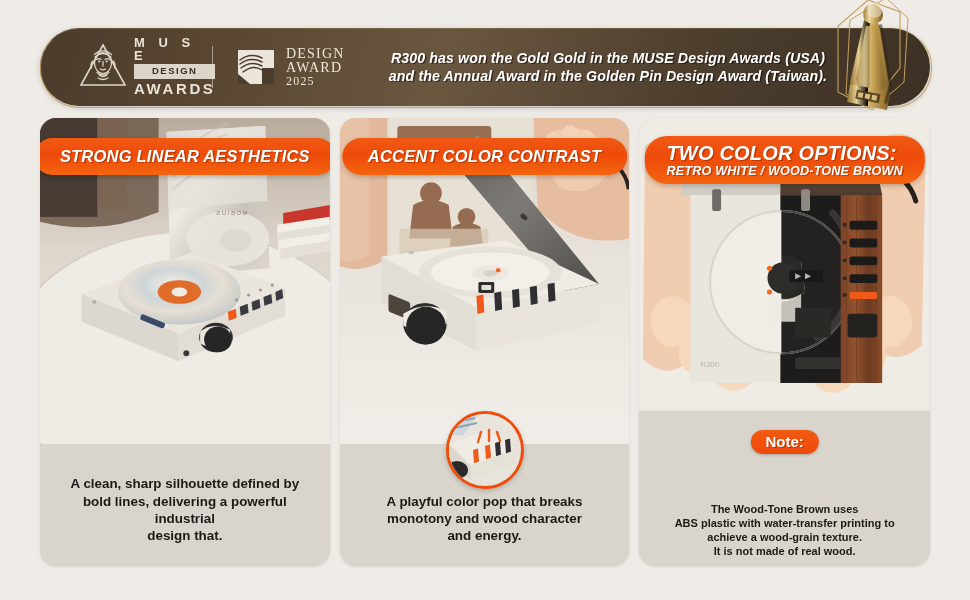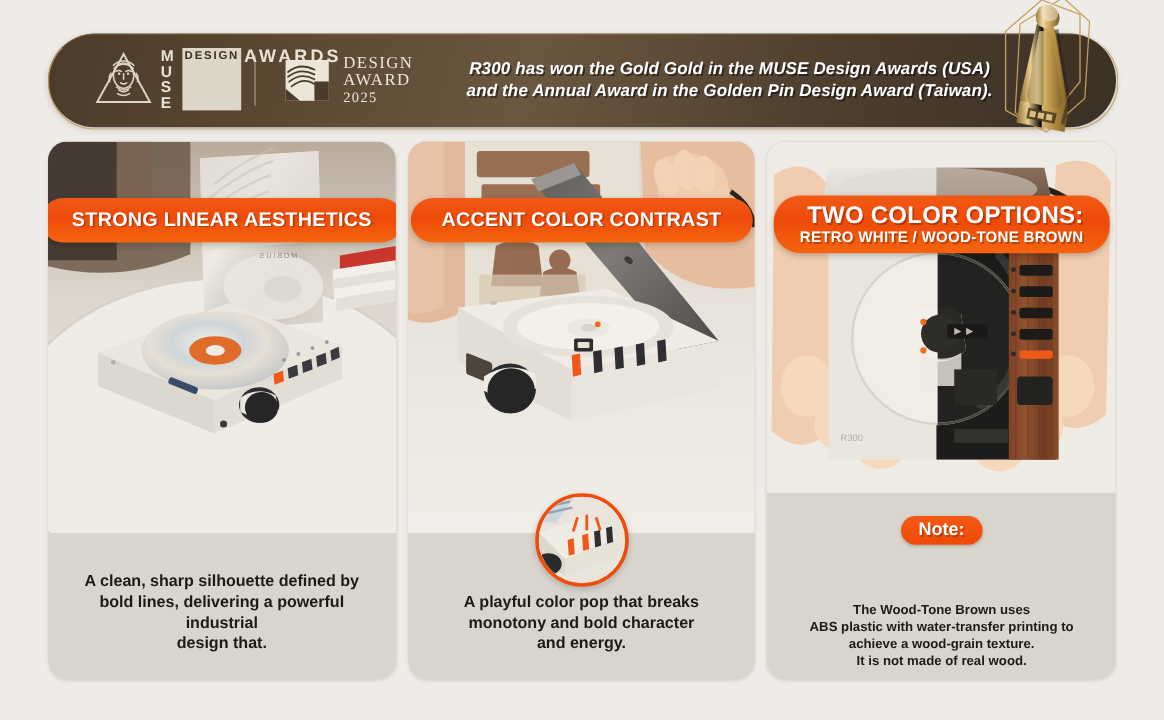--- a/index.html
+++ b/index.html
@@ -25,21 +25,21 @@
     border:1.2px solid rgba(198,160,92,.85);
     border-top-color:rgba(198,160,92,.25);
     pointer-events:none;
   }
   .banner-inner{
     position:absolute;inset:0;display:flex;align-items:center;
   }
   
   .muse-logo{position:absolute;left:38px;top:9px;width:120px;height:58px;display:flex;align-items:center;gap:6px;}
   .muse-tri{width:50px;height:50px;position:relative;flex:0 0 auto;}
-  .muse-words{display:flex;flex-direction:row;justify-content:flex-end;gap:2px;}
+  .muse-words{display:flex;flex-direction:column;justify-content:flex-end;gap:2px;}
   .muse-words .w1{
     font-size:13px;font-weight:700;letter-spacing:5px;color:#e9e3d7;line-height:1;
   }
   .muse-words .w2{
     font-size:9.5px;font-weight:700;letter-spacing:1.5px;color:#3a2f22;line-height:1.35;
     background:#ddd6c8;text-align:center;padding:1px 2px;
   }
   .muse-words .w3{
     font-size:15px;font-weight:700;letter-spacing:2.6px;color:#e9e3d7;line-height:1;
   }
@@ -74,25 +74,25 @@
     box-shadow:0 1px 3px rgba(0,0,0,.10);
   }
   .card.c3{width:294px;}
   .photo{position:absolute;left:0;top:0;width:100%;height:330px;overflow:hidden;}
   .card.c3 .photo{height:296px;}
 
   .badge{
     position:absolute;top:20px;left:50%;transform:translateX(-50%);
     background:linear-gradient(180deg,#f15a13 0%,#ee4a0a 45%,#f4650f 100%);
     border-radius:22px;color:#fff;
-    font-size:16.5px;font-weight:700;letter-spacing:.2px;
+    font-size:16.5px;font-weight:700;font-style:italic;letter-spacing:.2px;
     padding:9px 26px;white-space:nowrap;
     text-shadow:1.4px 1.4px 0 rgba(110,35,0,.45);
     box-shadow:0 2px 5px rgba(0,0,0,.22);
-    z-index:5;text-align:right;margin-top:27px;
+    z-index:5;text-align:left;
   }
   .badge.two-line{padding:6px 22px;line-height:1.12;top:18px;}
   .badge .l1{font-size:20px;display:block;}
   .badge .l2{font-size:12.6px;display:block;}
 
   .caption{
     position:absolute;left:12px;right:12px;bottom:22px;
     text-align:center;color:#1c1a17;
     font-size:13.4px;font-weight:700;line-height:1.28;
   }
@@ -417,21 +417,21 @@
           <g stroke="#ef5a1a" stroke-width="2.4" stroke-linecap="round">
             <path d="M32 18 L29 28"></path>
               <path d="M40 16 L40 27"></path>
               <path d="M48 18 L51 27"></path>
           </g>
           <ellipse cx="8" cy="56" rx="11" ry="9" fill="#2a2a2a"></ellipse>
         </svg>
       </div>
       <div class="caption">
         <div>A playful color pop that breaks</div>
-        <div>monotony and bold character</div>
+        <div>monotony and wood character</div>
         <div>and energy.</div>
       </div>
     </div>
 
     <div class="card c3">
       <div class="photo">
         <svg class="ph" viewBox="0 0 294 296" preserveAspectRatio="xMidYMid slice">
           <defs>
             <linearGradient id="wood3" x1="0" y1="0" x2="1" y2="0">
               <stop offset="0%" stop-color="#7d4226"></stop>

